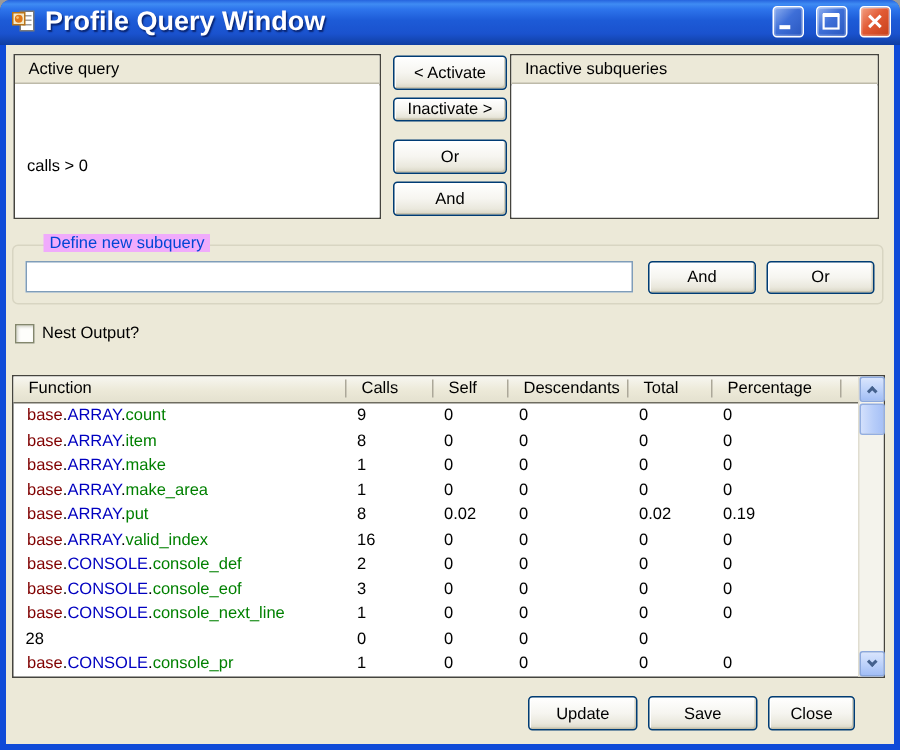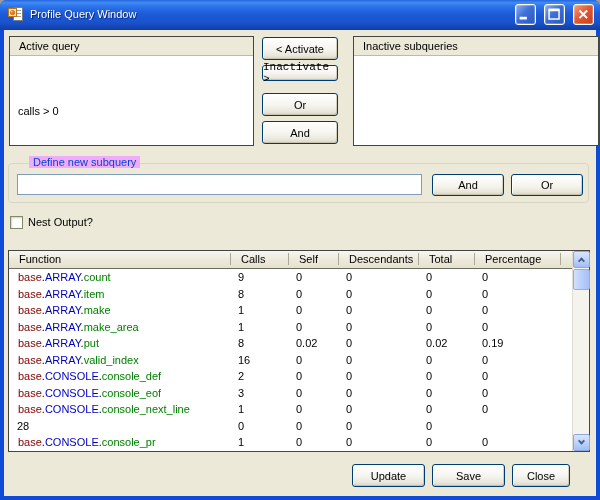--- a/index.html
+++ b/index.html
@@ -13,21 +13,21 @@
     overflow:hidden;
   }
 
   
   .titlebar {
     position:absolute; top:0; left:0; right:0; height:30px;
     background:linear-gradient(180deg,#2664DE 0%,#3F8CF3 9%,#2E75EC 20%,#1D5BD7 45%,#1A52CE 75%,#1344AE 93%,#0F3EA2 100%);
     display:flex; align-items:center; gap:6px; padding:0 6px 2px 8px;
   }
   .win-title {
-    flex:1; color:#fff; font-weight:normal; font-size:11px;
+    flex:1; color:#fff; font-weight:bold; font-size:18px;
     text-shadow:1px 1px 1px rgba(5,25,90,.8);
     white-space:nowrap; overflow:hidden;
   }
   .tb-btn {
     width:21px; height:21px; border-radius:3px; border:1px solid #FFFFFF;
     display:flex; align-items:center; justify-content:center;
     background:linear-gradient(135deg,#8FB0F0 0%,#3E6FD8 45%,#2A57BF 100%);
     box-shadow:inset 0 0 0 1px rgba(255,255,255,.25);
     margin-left:2px; cursor:default;
   }
@@ -42,34 +42,34 @@
   
   .listbox { position:absolute; background:#fff; border:1px solid #45443E; }
   .listbox-header {
     height:19px; line-height:18px; padding-left:9px;
     background:#ECE9D8; border-bottom:1px solid #BDBAA9;
   }
   .listbox-body { position:absolute; top:20px; left:0; right:0; bottom:0; background:#fff; overflow:hidden; }
   .list-item { padding:3px 0 0 8px; line-height:14px;margin-top:44px; }
 
   .panel-active   { left:5px;   top:6px; width:245px; height:110px; }
-  .panel-inactive { left:349px; top:6px; width:246px; height:110px; }
+  .panel-inactive { left:336px; top:6px; width:246px; height:110px; }
 
   
   .xp-btn {
     position:absolute;
     border:1px solid #003C74; border-radius:3px;
     background:linear-gradient(180deg,#FFFFFF 0%,#F6F5F0 50%,#EAE8DD 82%,#D8D5C4 100%);
     box-shadow:inset -1px -1px 0 rgba(180,175,150,.55), inset 1px 1px 0 #fff;
     font-family:"Liberation Sans", sans-serif; font-size:11px; color:#000;
     display:flex; align-items:center; justify-content:center;
     cursor:default;
   }
   .btn-activate   { left:258px; top:7px;  width:76px; height:23px; }
-  .btn-inactivate { left:258px; top:35px; width:76px; height:16px;font-family:Liberation Mono, monospace; }
+  .btn-inactivate { left:258px; top:35px; width:76px; height:16px; }
   .btn-or         { left:258px; top:63px; width:76px; height:23px; }
   .btn-and        { left:258px; top:91px; width:76px; height:23px; }
 
   
   .groupbox {
     position:absolute; left:4px; top:133px; width:581px; height:40px;
     border:1px solid #D8D5C2; border-radius:4px;
   }
   .groupbox-label {
     position:absolute; top:-8px; left:20px; padding:0 4px;

